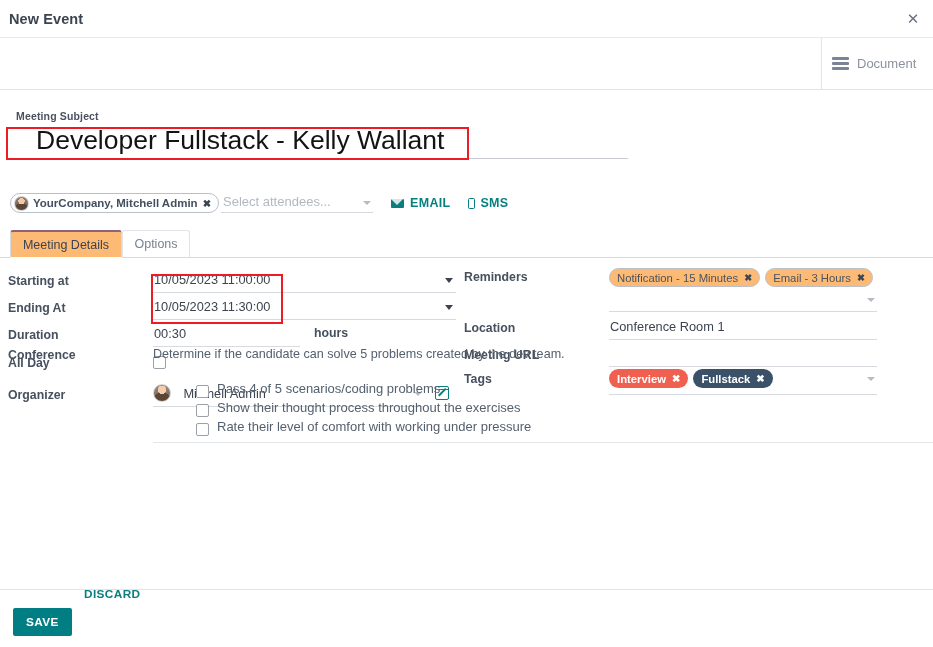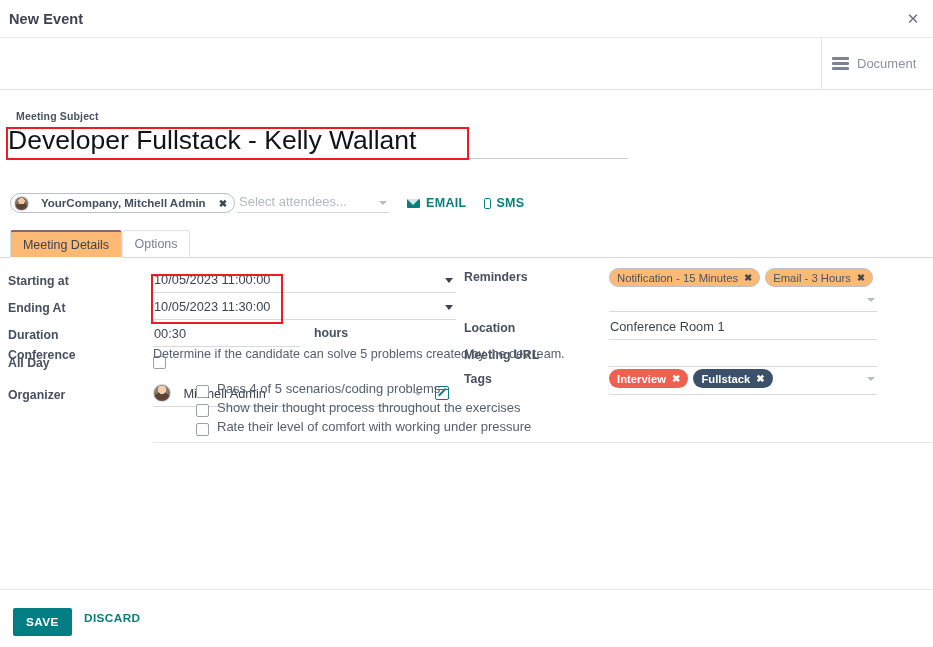--- a/index.html
+++ b/index.html
@@ -78,21 +78,21 @@
     padding-left: 8px;
   }
   .subject-input {
     margin-top: 1px;
     width: 620px;
     border-bottom: 1px solid #c9cdd3;
     padding-bottom: 1px;
   }
   .subject-text {
     font-size: 26.5px; color: #121315; line-height: 34px;
-    white-space: nowrap; font-weight: normal;
+    white-space: nowrap; font-weight: normal; padding-left: 28px;
   }
 
   
   .hl {
     position: absolute;
     border: 2px solid #ec1c24;
     pointer-events: none;
   }
   #hl-subject { left: 6px; top: 127px; width: 463px; height: 33px; }
   #hl-dates   { left: 151px; top: 274px; width: 132px; height: 50px; }
@@ -104,21 +104,20 @@
   }
   .tag-pill {
     display: inline-flex; align-items: center;
     border: 1px solid #b9c0c9;
     border-radius: 11px;
     height: 20px;
     padding: 0 7px 0 3px;
     background: #fff;
     font-size: 11.5px; color: #44505f; font-weight: bold;
     white-space: nowrap;
-    gap: 8px;
   }
   .avatar {
     width: 15px; height: 15px; border-radius: 50%;
     margin-right: 4px;
     background:
       radial-gradient(circle at 50% 32%, #f0c9a8 0 28%, rgba(0,0,0,0) 29%),
       radial-gradient(circle at 50% 100%, #5d4535 0 48%, rgba(0,0,0,0) 49%),
       linear-gradient(#8d7e70, #6d6257);
     border: 1px solid #cfd3d8;
     flex: 0 0 auto;
@@ -302,21 +301,21 @@
     position: absolute; left: 0; top: 589px; width: 933px;
     border-bottom: 1px solid #e1e4e8;
   }
   .btn-save {
     position: absolute; left: 13px; top: 608px;
     background: #017e84; color: #fff;
     font-size: 11.8px; font-weight: bold; letter-spacing: .4px;
     padding: 7px 13px; border-radius: 2px; cursor: pointer;
   }
   .btn-discard {
-    position: absolute; left: 75px; top: 604px;
+    position: absolute; left: 75px; top: 580px;
     color: #0a7e7e; font-size: 11.8px; font-weight: bold; letter-spacing: .4px;
     padding: 7px 9px; cursor: pointer;
   }
 </style>
 </head>
 <body>
 
 <div class="dialog">
 
   <div class="titlebar">

